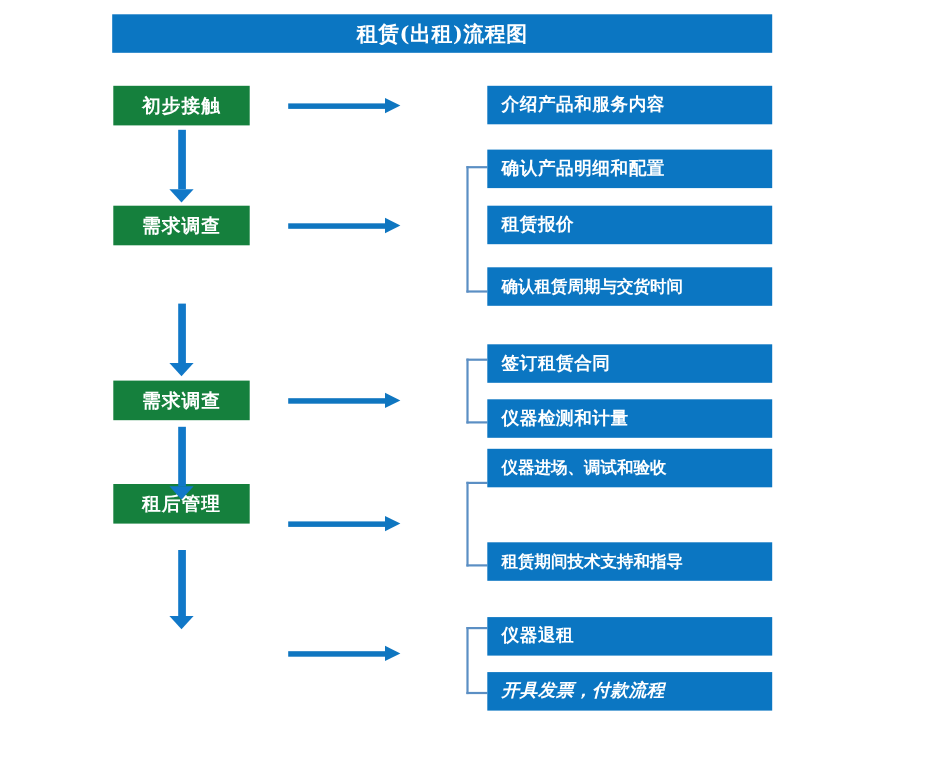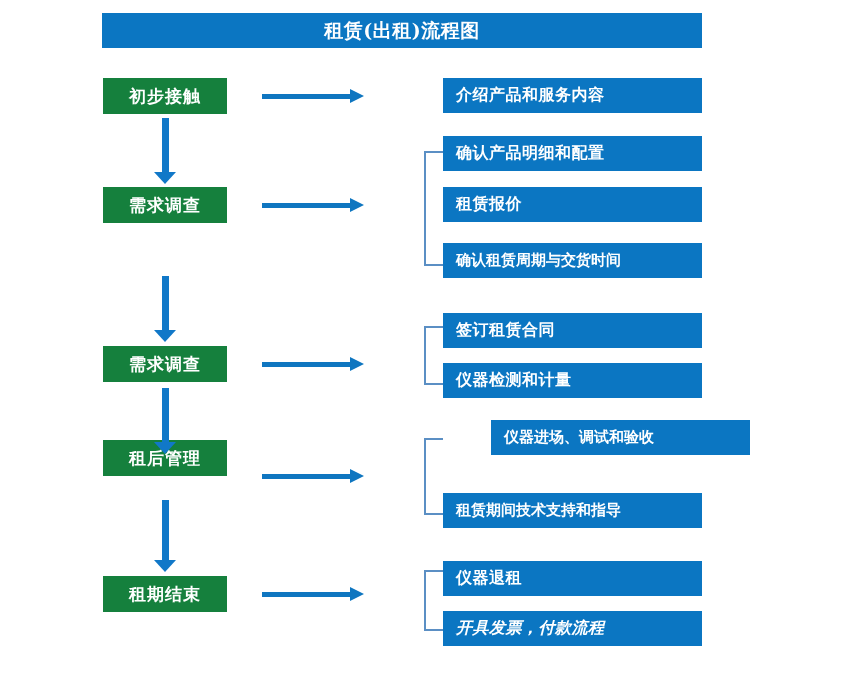--- a/index.html
+++ b/index.html
@@ -143,21 +143,20 @@
 <body>
 
 <div id="canvas">
 
   <div class="title-bar">租赁(出租)流程图</div>
 
   <div class="stage-box" style="top:78px;">初步接触</div>
   <div class="stage-box" style="top:187px;">需求调查</div>
   <div class="stage-box" style="top:346px;">需求调查</div>
   <div class="stage-box" style="top:440px;">租后管理</div>
-  <div class="stage-box" style="top:576px;">租期结束</div>
 
   <div class="v-arrow" style="left:154px; top:118px; height:66px;">
     <div class="shaft" style="height:54px;"></div>
     <div class="head" style="top:54px;"></div>
   </div>
   <div class="v-arrow" style="left:154px; top:276px; height:66px;">
     <div class="shaft" style="height:54px;"></div>
     <div class="head" style="top:54px;"></div>
   </div>
   <div class="v-arrow" style="left:154px; top:388px; height:66px;">
@@ -197,19 +196,19 @@
 
   <div class="detail-box" style="top:136px;">确认产品明细和配置</div>
 
   <div class="detail-box" style="top:78px;">介绍产品和服务内容</div>
   <div class="detail-box" style="top:187px;">租赁报价</div>
   <div class="detail-box tight" style="top:243px;">确认租赁周期与交货时间</div>
 
   <div class="detail-box" style="top:313px;">签订租赁合同</div>
   <div class="detail-box" style="top:363px;">仪器检测和计量</div>
 
-  <div class="detail-box tight" style="top:420px;margin-left:48px;">仪器进场、调试和验收</div>
+  <div class="detail-box tight" style="top:408px;">仪器进场、调试和验收</div>
   <div class="detail-box" style="top:561px;">仪器退租</div>
 
   <div class="detail-box tight" style="top:493px;">租赁期间技术支持和指导</div>
   <div class="detail-box" style="top:611px;font-style:italic;">开具发票，付款流程</div>
 
 </div>
 
 </body></html>

